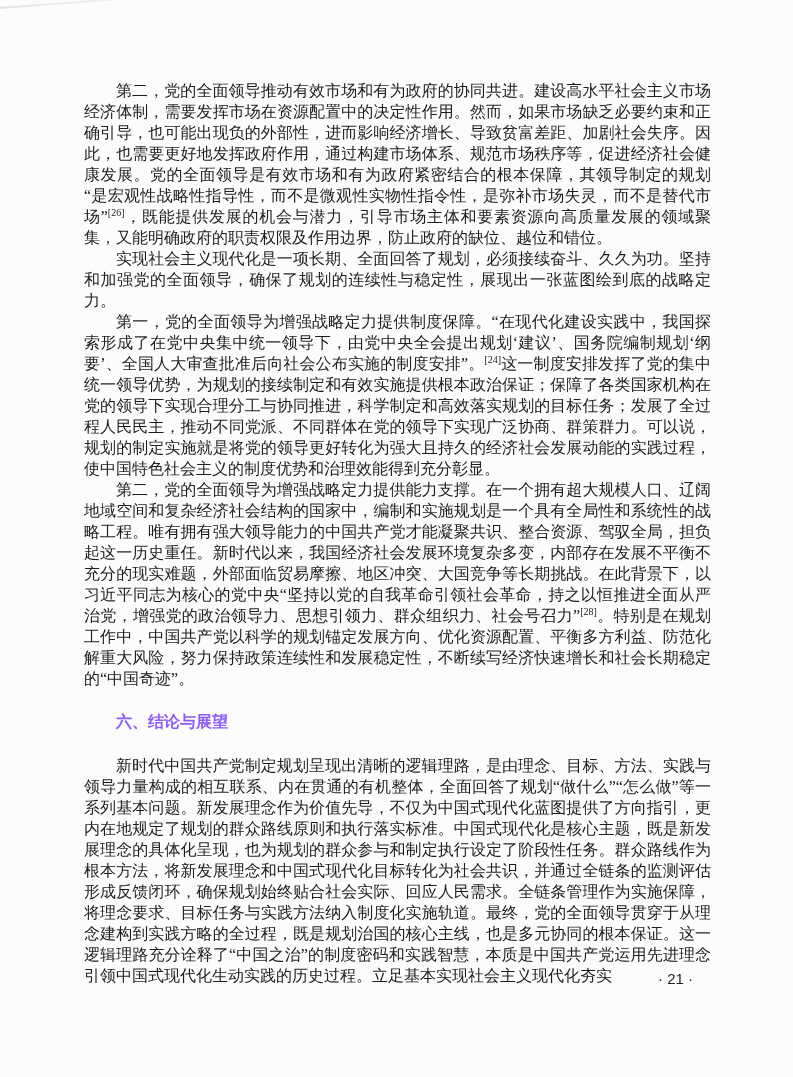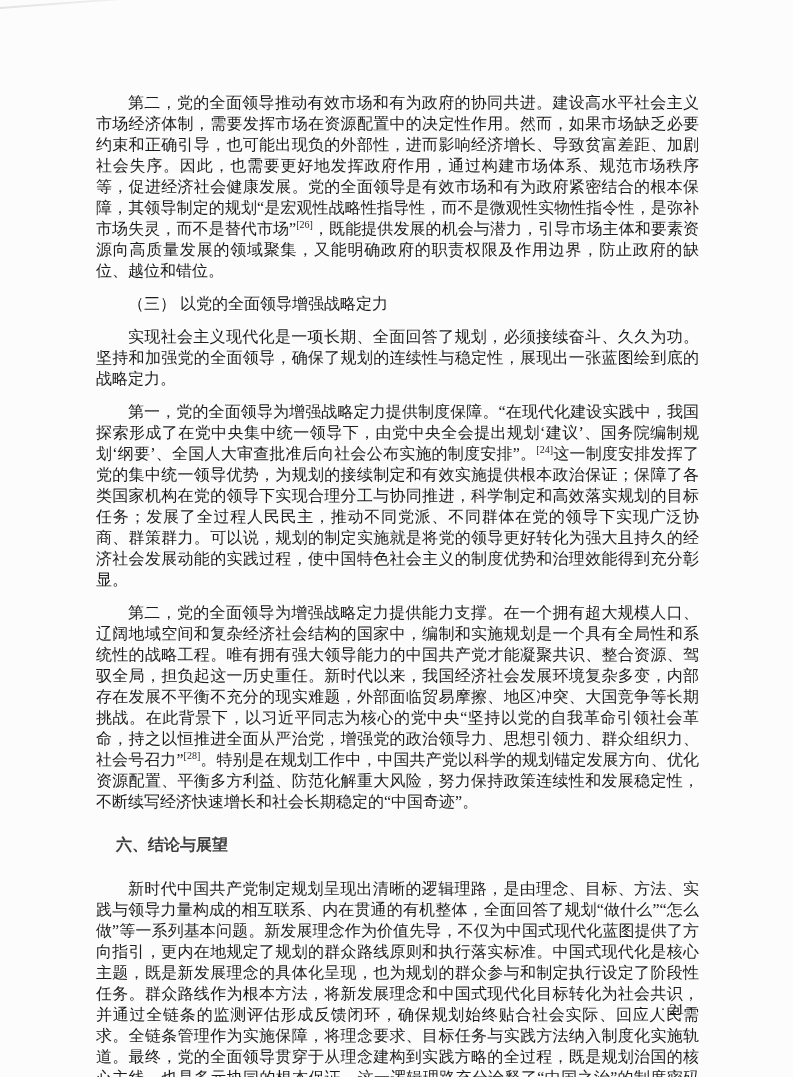--- a/index.html
+++ b/index.html
@@ -25,57 +25,56 @@
     left: 84px;
     top: 80px;
     width: 627px;
     font-family: "Liberation Serif", "DejaVu Serif", serif;
     font-size: 16px;
     line-height: 21px;
     color: #1d1d1d;
     text-align: justify;
   }
   .page-text p {
-    margin: 12px;
+    margin: 0;
     text-indent: 2em;
   }
   .page-text p.subheading {
     text-indent: 2em;
   }
   .page-text h2.heading {
     font-family: "Liberation Sans", "DejaVu Sans", sans-serif;
     font-weight: bold;
     font-size: 16px;
     line-height: 21px;
     margin: 22px 0 23px 0;
     text-indent: 2em;
-    color: #404040;
+    color: #8b5cf6;
   }
   sup.citation {
     font-size: 10px;
     line-height: 0;
     vertical-align: super;
   }
   .page-number {
     position: absolute;
     right: 100px;
-    top: 1001px;
-    font-family: Liberation Serif, serif;
+    top: 970px;
+    font-family: Liberation Sans, sans-serif;
     font-size: 15px;
     color: #1d1d1d;
   }
 </style>
 </head>
 <body>
 
 <div class="scan-artifact"></div>
 
 <div class="page-text">
     <p class="body">第二，党的全面领导推动有效市场和有为政府的协同共进。建设高水平社会主义市场经济体制，需要发挥市场在资源配置中的决定性作用。然而，如果市场缺乏必要约束和正确引导，也可能出现负的外部性，进而影响经济增长、导致贫富差距、加剧社会失序。因此，也需要更好地发挥政府作用，通过构建市场体系、规范市场秩序等，促进经济社会健康发展。党的全面领导是有效市场和有为政府紧密结合的根本保障，其领导制定的规划“是宏观性战略性指导性，而不是微观性实物性指令性，是弥补市场失灵，而不是替代市场”<sup class="citation">[26]</sup>，既能提供发展的机会与潜力，引导市场主体和要素资源向高质量发展的领域聚集，又能明确政府的职责权限及作用边界，防止政府的缺位、越位和错位。</p>
-    <p class="subheading">（三） 以党的全面领导增强战略定力</p>
     <p class="body">实现社会主义现代化是一项长期、全面回答了规划，必须接续奋斗、久久为功。坚持和加强党的全面领导，确保了规划的连续性与稳定性，展现出一张蓝图绘到底的战略定力。</p>
     <p class="body">第一，党的全面领导为增强战略定力提供制度保障。“在现代化建设实践中，我国探索形成了在党中央集中统一领导下，由党中央全会提出规划‘建议’、国务院编制规划‘纲要’、全国人大审查批准后向社会公布实施的制度安排”。<sup class="citation">[24]</sup>这一制度安排发挥了党的集中统一领导优势，为规划的接续制定和有效实施提供根本政治保证；保障了各类国家机构在党的领导下实现合理分工与协同推进，科学制定和高效落实规划的目标任务；发展了全过程人民民主，推动不同党派、不同群体在党的领导下实现广泛协商、群策群力。可以说，规划的制定实施就是将党的领导更好转化为强大且持久的经济社会发展动能的实践过程，使中国特色社会主义的制度优势和治理效能得到充分彰显。</p>
     <p class="body">第二，党的全面领导为增强战略定力提供能力支撑。在一个拥有超大规模人口、辽阔地域空间和复杂经济社会结构的国家中，编制和实施规划是一个具有全局性和系统性的战略工程。唯有拥有强大领导能力的中国共产党才能凝聚共识、整合资源、驾驭全局，担负起这一历史重任。新时代以来，我国经济社会发展环境复杂多变，内部存在发展不平衡不充分的现实难题，外部面临贸易摩擦、地区冲突、大国竞争等长期挑战。在此背景下，以习近平同志为核心的党中央“坚持以党的自我革命引领社会革命，持之以恒推进全面从严治党，增强党的政治领导力、思想引领力、群众组织力、社会号召力”<sup class="citation">[28]</sup>。特别是在规划工作中，中国共产党以科学的规划锚定发展方向、优化资源配置、平衡多方利益、防范化解重大风险，努力保持政策连续性和发展稳定性，不断续写经济快速增长和社会长期稳定的“中国奇迹”。</p>
     <h2 class="heading">六、结论与展望</h2>
     <p class="body">新时代中国共产党制定规划呈现出清晰的逻辑理路，是由理念、目标、方法、实践与领导力量构成的相互联系、内在贯通的有机整体，全面回答了规划“做什么”“怎么做”等一系列基本问题。新发展理念作为价值先导，不仅为中国式现代化蓝图提供了方向指引，更内在地规定了规划的群众路线原则和执行落实标准。中国式现代化是核心主题，既是新发展理念的具体化呈现，也为规划的群众参与和制定执行设定了阶段性任务。群众路线作为根本方法，将新发展理念和中国式现代化目标转化为社会共识，并通过全链条的监测评估形成反馈闭环，确保规划始终贴合社会实际、回应人民需求。全链条管理作为实施保障，将理念要求、目标任务与实践方法纳入制度化实施轨道。最终，党的全面领导贯穿于从理念建构到实践方略的全过程，既是规划治国的核心主线，也是多元协同的根本保证。这一逻辑理路充分诠释了“中国之治”的制度密码和实践智慧，本质是中国共产党运用先进理念引领中国式现代化生动实践的历史过程。立足基本实现社会主义现代化夯实</p>
   </div>
 
 <div class="page-number">· 21 ·</div>
 
 </body></html>

